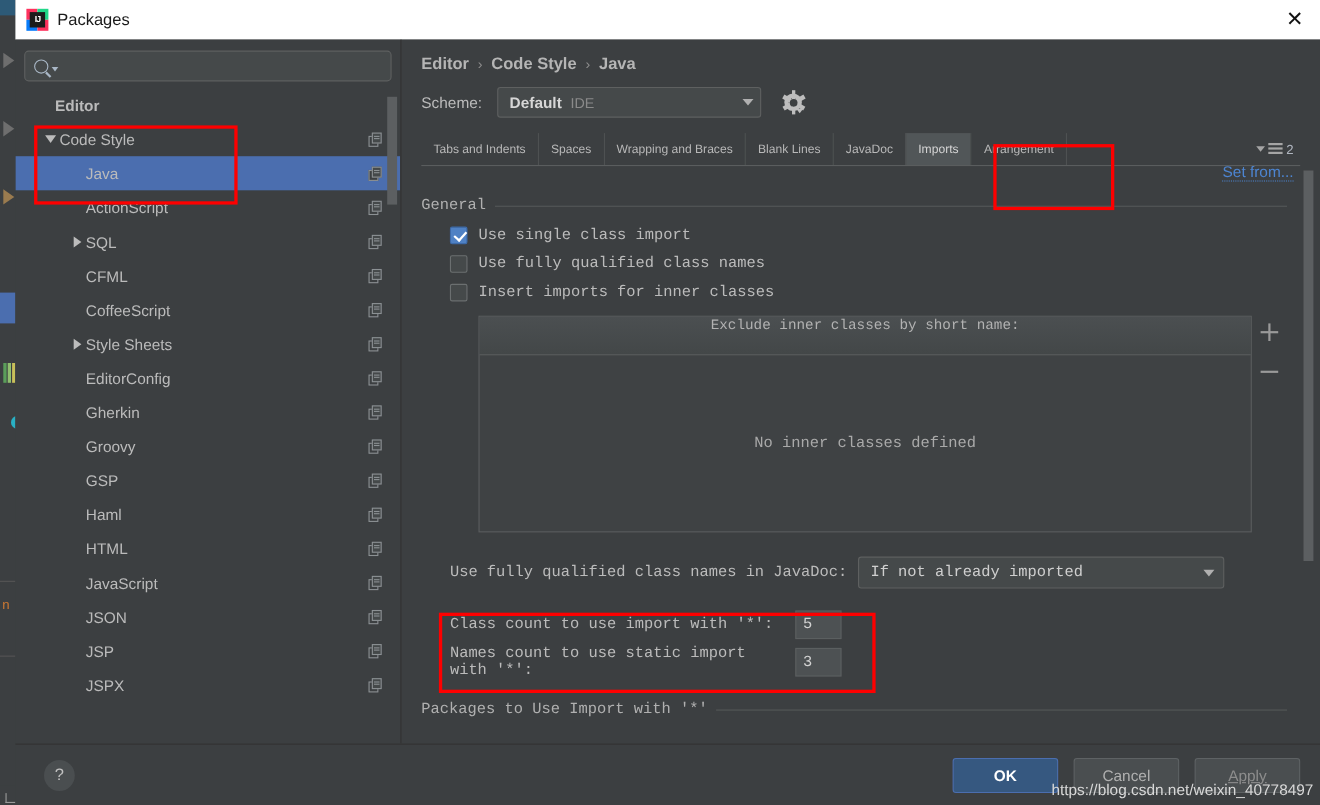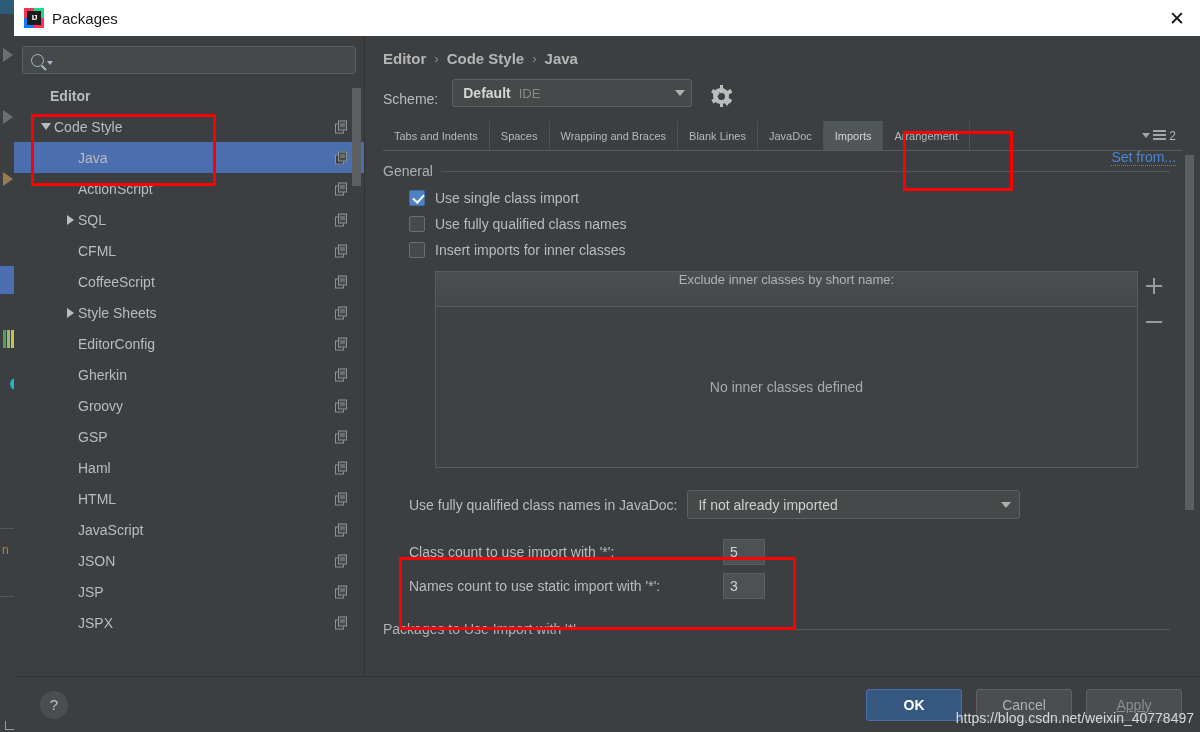--- a/index.html
+++ b/index.html
@@ -95,21 +95,21 @@
   .indent-1 { padding-left: 48px; }
 
   
   .content { flex: 1; min-width: 0; background: #3c3f41; position: relative;
              display: flex; flex-direction: column; border-left: 1px solid #323232; }
 
   .breadcrumb { padding: 14px 18px 0 18px; font-size: 15px; font-weight: bold; color: #b5b5b5;
                 display: flex; align-items: center; gap: 8px; flex: none; }
   .crumb-sep { color: #8c8c8c; font-weight: normal; font-size: 13px; }
 
-  .scheme-row { display: flex; align-items: flex-end; padding: 12px 27px 0 18px; flex: none; position: relative; }
+  .scheme-row { display: flex; align-items: center; padding: 12px 27px 0 18px; flex: none; position: relative; }
   .scheme-label { font-size: 14px; color: #bbbbbb; margin-right: 14px; }
   .scheme-combo { width: 240px; height: 28px; border: 1px solid #5e6060; border-radius: 3px;
                   background: #45494a; display: flex; align-items: center; padding: 0 6px 0 10px; }
   .scheme-name { font-size: 14px; font-weight: bold; color: #d6d6d6; }
   .scheme-sub { font-size: 13px; color: #8a8a8a; margin-left: 8px; flex: 1; }
   .combo-caret { width: 0; height: 0; border-left: 5px solid transparent; border-right: 5px solid transparent;
                  border-top: 6px solid #b0b0b0; }
   .gear { width: 22px; height: 22px; margin-left: 18px; position: relative; }
   .gear .ring { position: absolute; left: 3px; top: 3px; width: 16px; height: 16px; border-radius: 50%;
                 border: 4px solid #bdbdbd; }
@@ -137,21 +137,21 @@
   .tab-filler { flex: 1; border-left: 1px solid #4e5152; }
   .tab-overflow { display: flex; align-items: center; gap: 3px; padding-right: 6px; }
   .ovf-caret { width: 0; height: 0; border-left: 4px solid transparent; border-right: 4px solid transparent;
                border-top: 5px solid #a5a5a5; }
   .ovf-lines { width: 13px; }
   .ovf-lines i { display: block; height: 2px; background: #a5a5a5; margin-bottom: 2px; }
   .ovf-num { font-size: 12px; color: #b0b6c0; }
 
   
   .settings-scroll { flex: 1; position: relative; overflow: hidden; margin: 0 0 0 0; }
-  .settings-inner { position: absolute; left: 0; top: 0; right: 0; padding: 12px 30px 0 18px; }
+  .settings-inner { position: absolute; left: 0; top: 16px; right: 0; padding: 12px 30px 0 18px; font-family: Liberation Mono, monospace; }
 
   .group-title-row { display: flex; align-items: center; gap: 8px; margin-bottom: 6px; }
   .group-title { font-size: 14px; color: #b0b0b0; white-space: nowrap; }
   .group-line { flex: 1; height: 1px; background: #555859; }
 
   .cb-row { display: flex; align-items: center; height: 26px; padding-left: 26px; }
   .checkbox { width: 16px; height: 16px; border: 1px solid #6b6f70; border-radius: 2px; background: #45494a;
               flex: none; position: relative; }
   .checkbox.checked { background: #4f81c4; border-color: #3d6aa8; }
   .checkbox.checked::after { content: ""; position: absolute; left: 4.5px; top: 1px; width: 5px; height: 9px;

